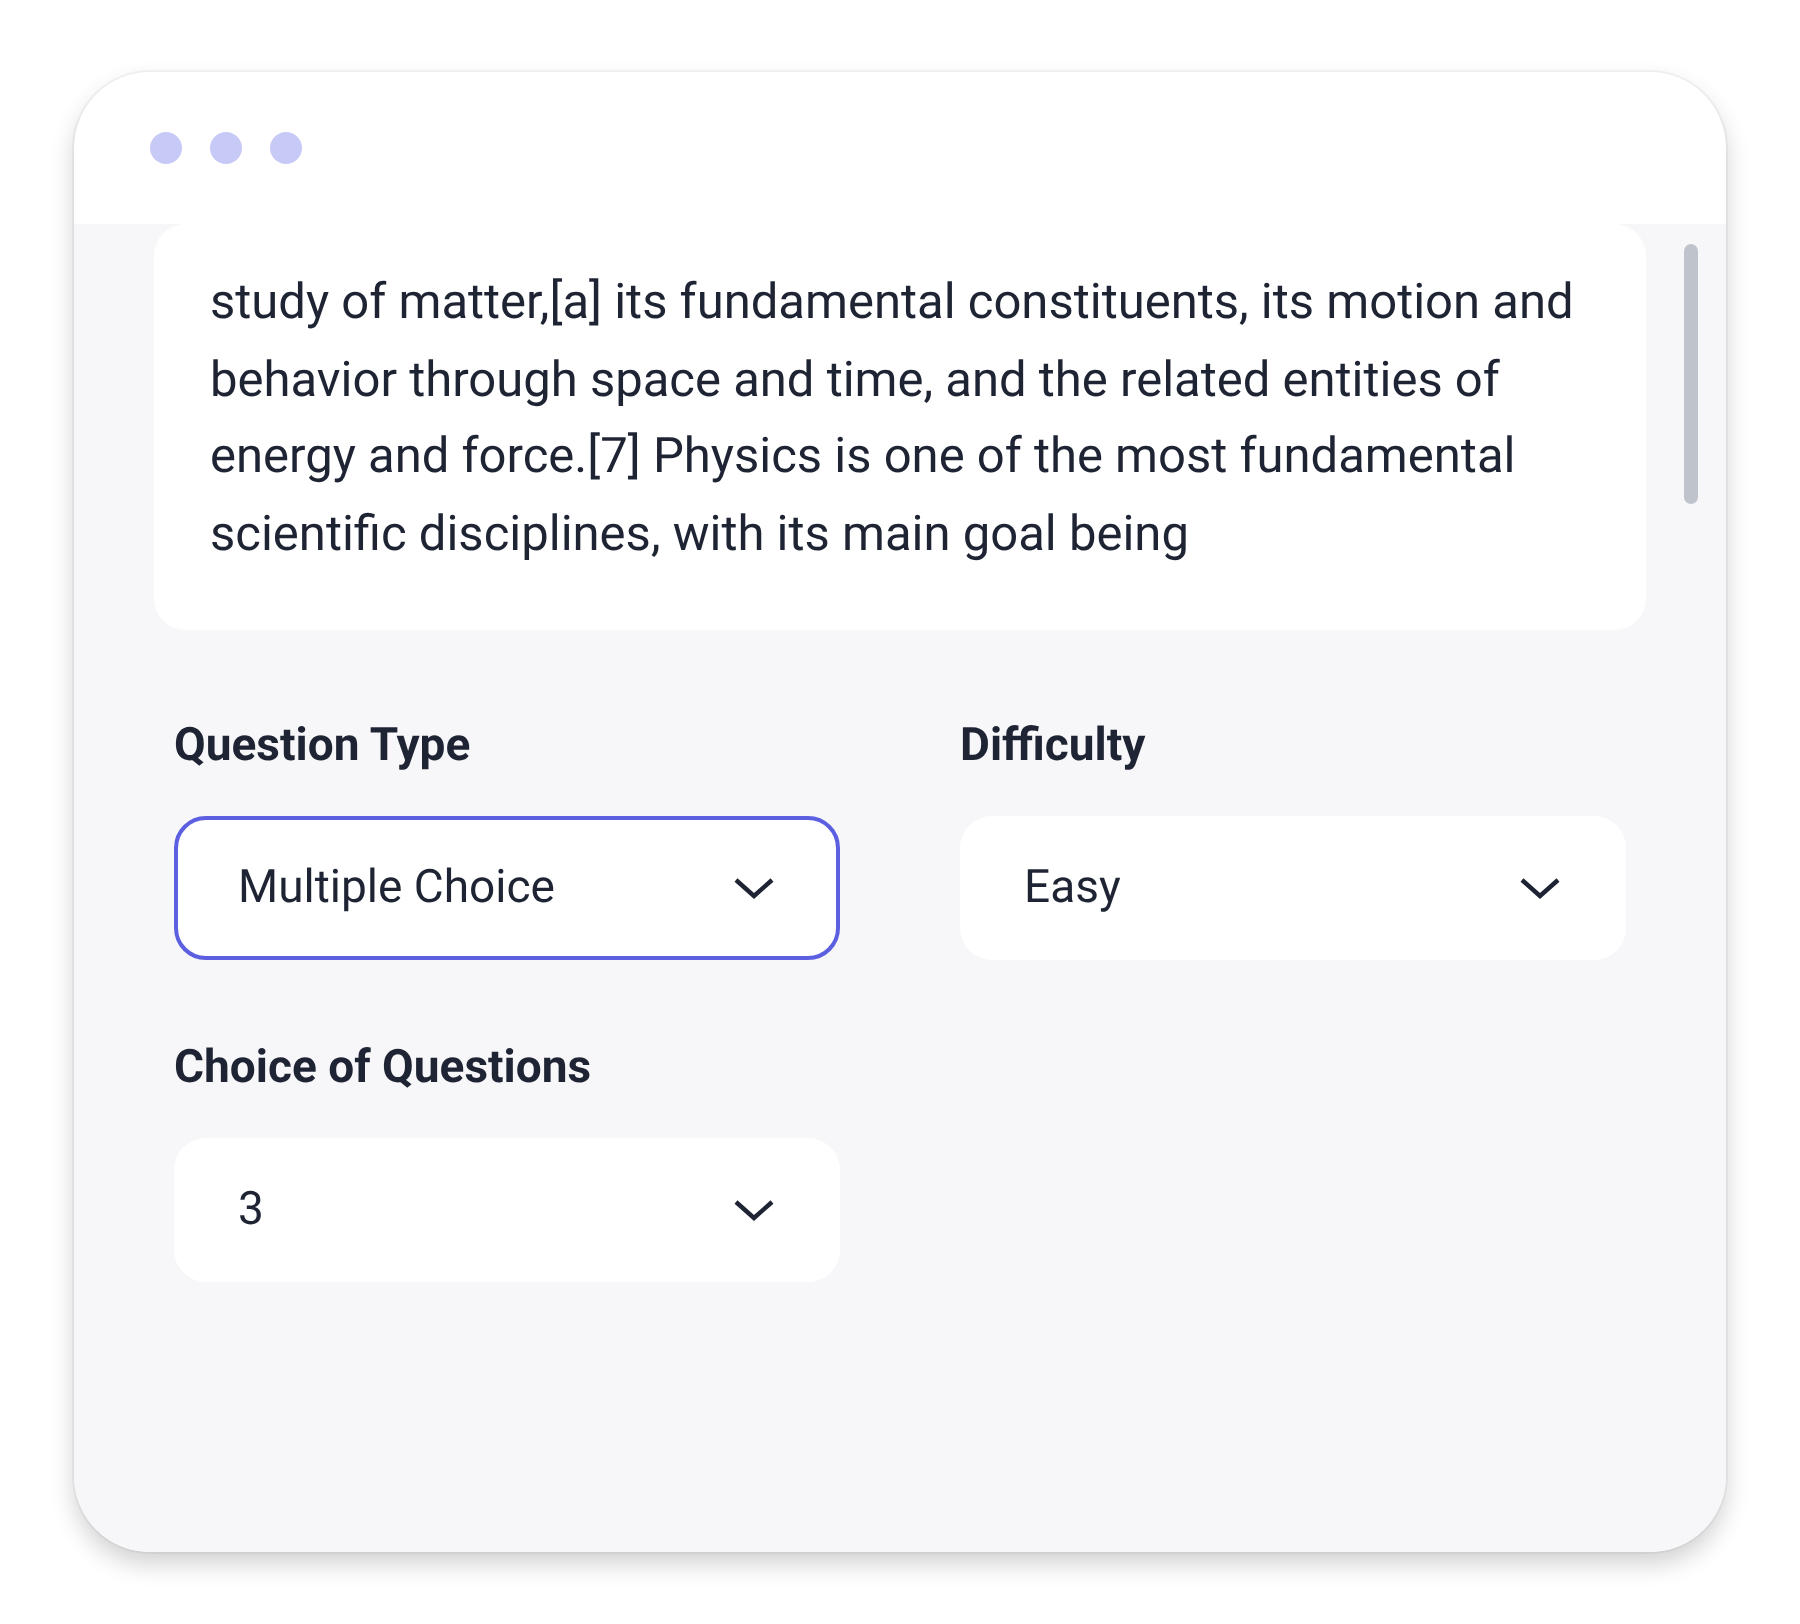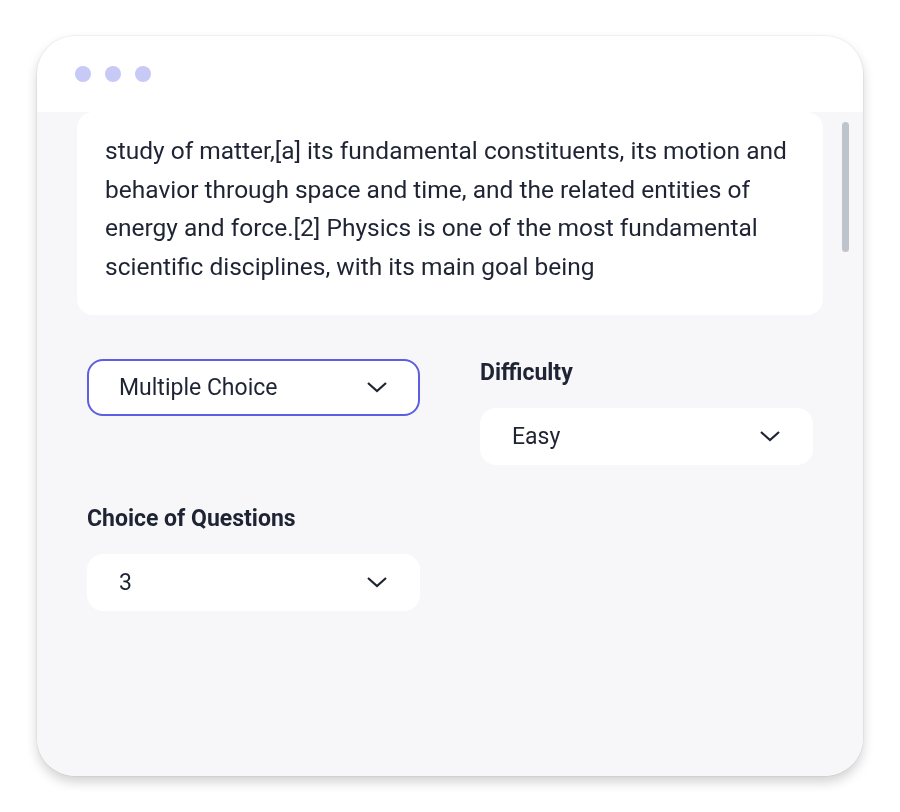--- a/index.html
+++ b/index.html
@@ -73,21 +73,21 @@
     }
     .field-label {
       font-size: 23px;
       font-weight: 700;
       color: #1E2433;
       margin-bottom: 22px;
     }
     .select-box {
       background: #ffffff;
       border-radius: 16px;
-      height: 57px;
+      height: 72px;
       display: flex;
       align-items: center;
       justify-content: space-between;
       padding: 0 30px;
       cursor: pointer;
       border: 2px solid transparent;
     }
     .select-box.focused {
       border: 2px solid #5B5FE0;
     }
@@ -116,24 +116,25 @@
 
 <div class="window">
   <div class="titlebar">
     <div class="dot"></div>
     <div class="dot"></div>
     <div class="dot"></div>
   </div>
   <div class="content">
     <div class="scrollbar"></div>
     <div class="text-block">
-      <p>study of matter,[a] its fundamental constituents, its motion and behavior through  space and time, and the related entities of energy and force.[2] Physics is one of the most fundamental scientific disciplines, with its main goal being</p>
+      <p>study of matter,[a] its fundamental constituents, its motion and behavior through  space and time, and the related entities of energy and force.[7] Physics is one of the most fundamental scientific disciplines, with its main goal being</p>
     </div>
     <div class="controls">
       <div class="field">
+        <div class="field-label">Question Type</div>
         <div class="select-box focused">
           <span class="select-value">Multiple Choice</span>
           <span class="chevron">
             <svg viewBox="0 0 22 14">
                 <polyline points="2,3 11,11 20,3"></polyline>
               </svg>
           </span>
         </div>
       </div>
       <div class="field">

